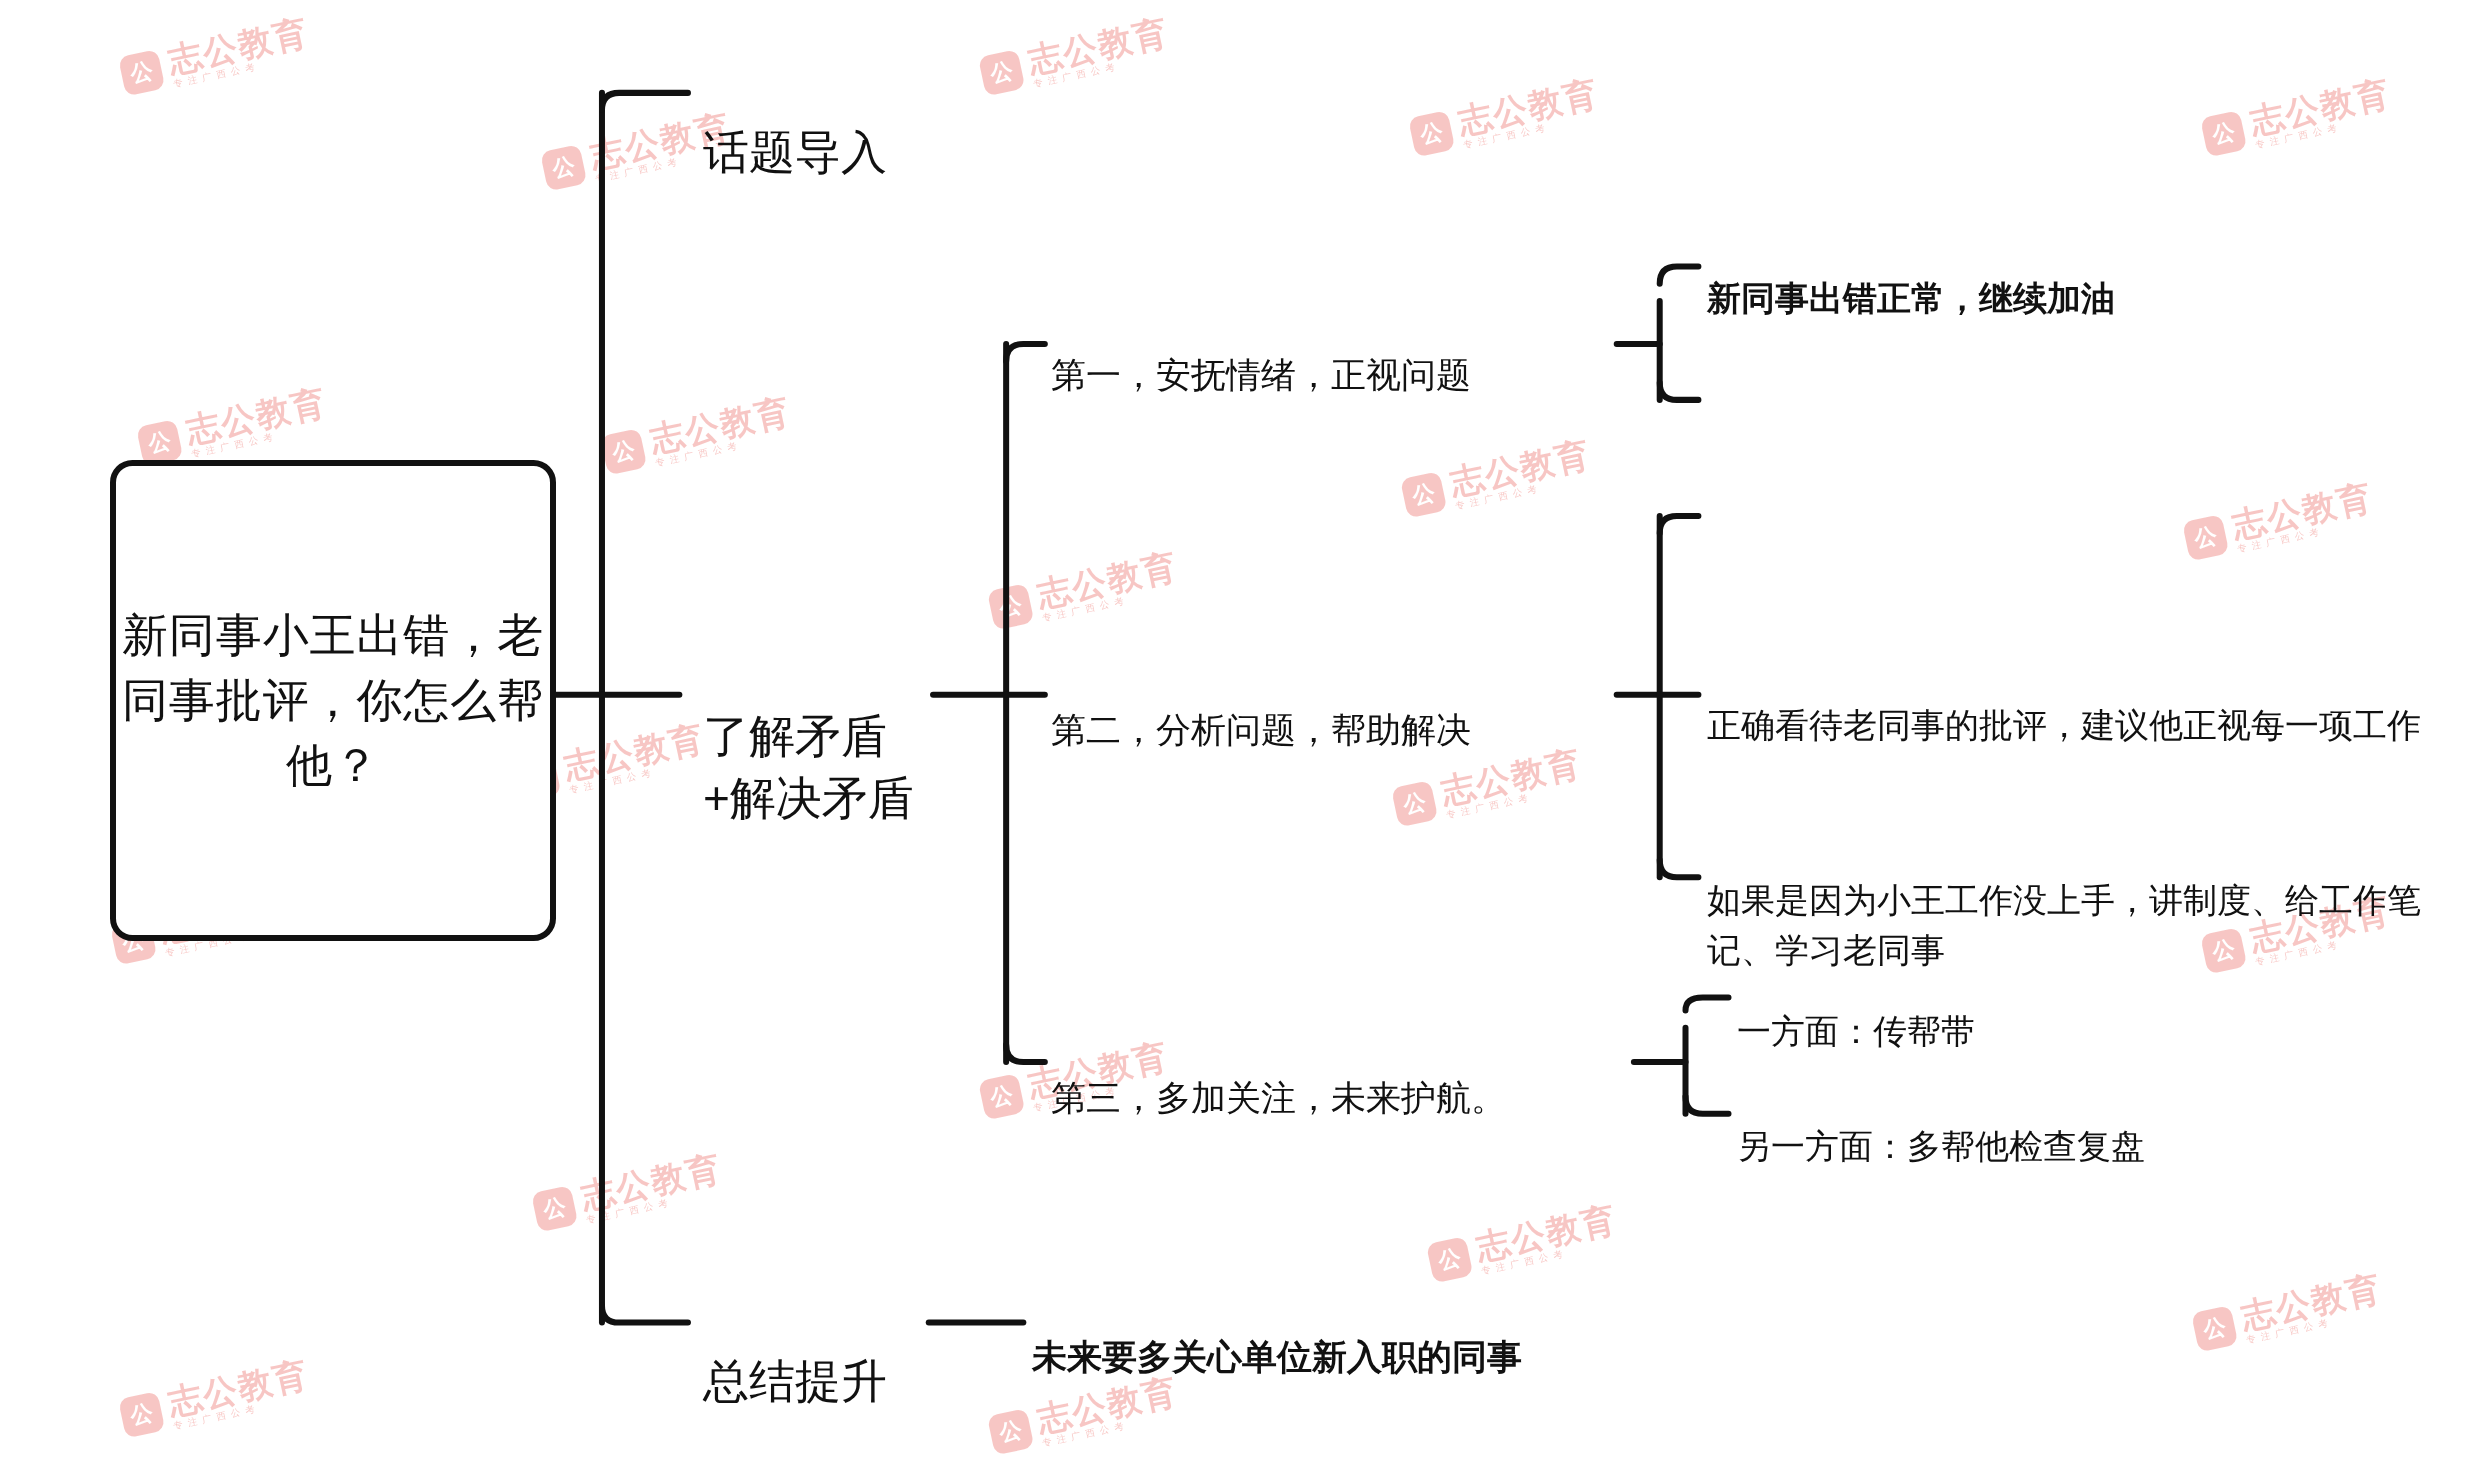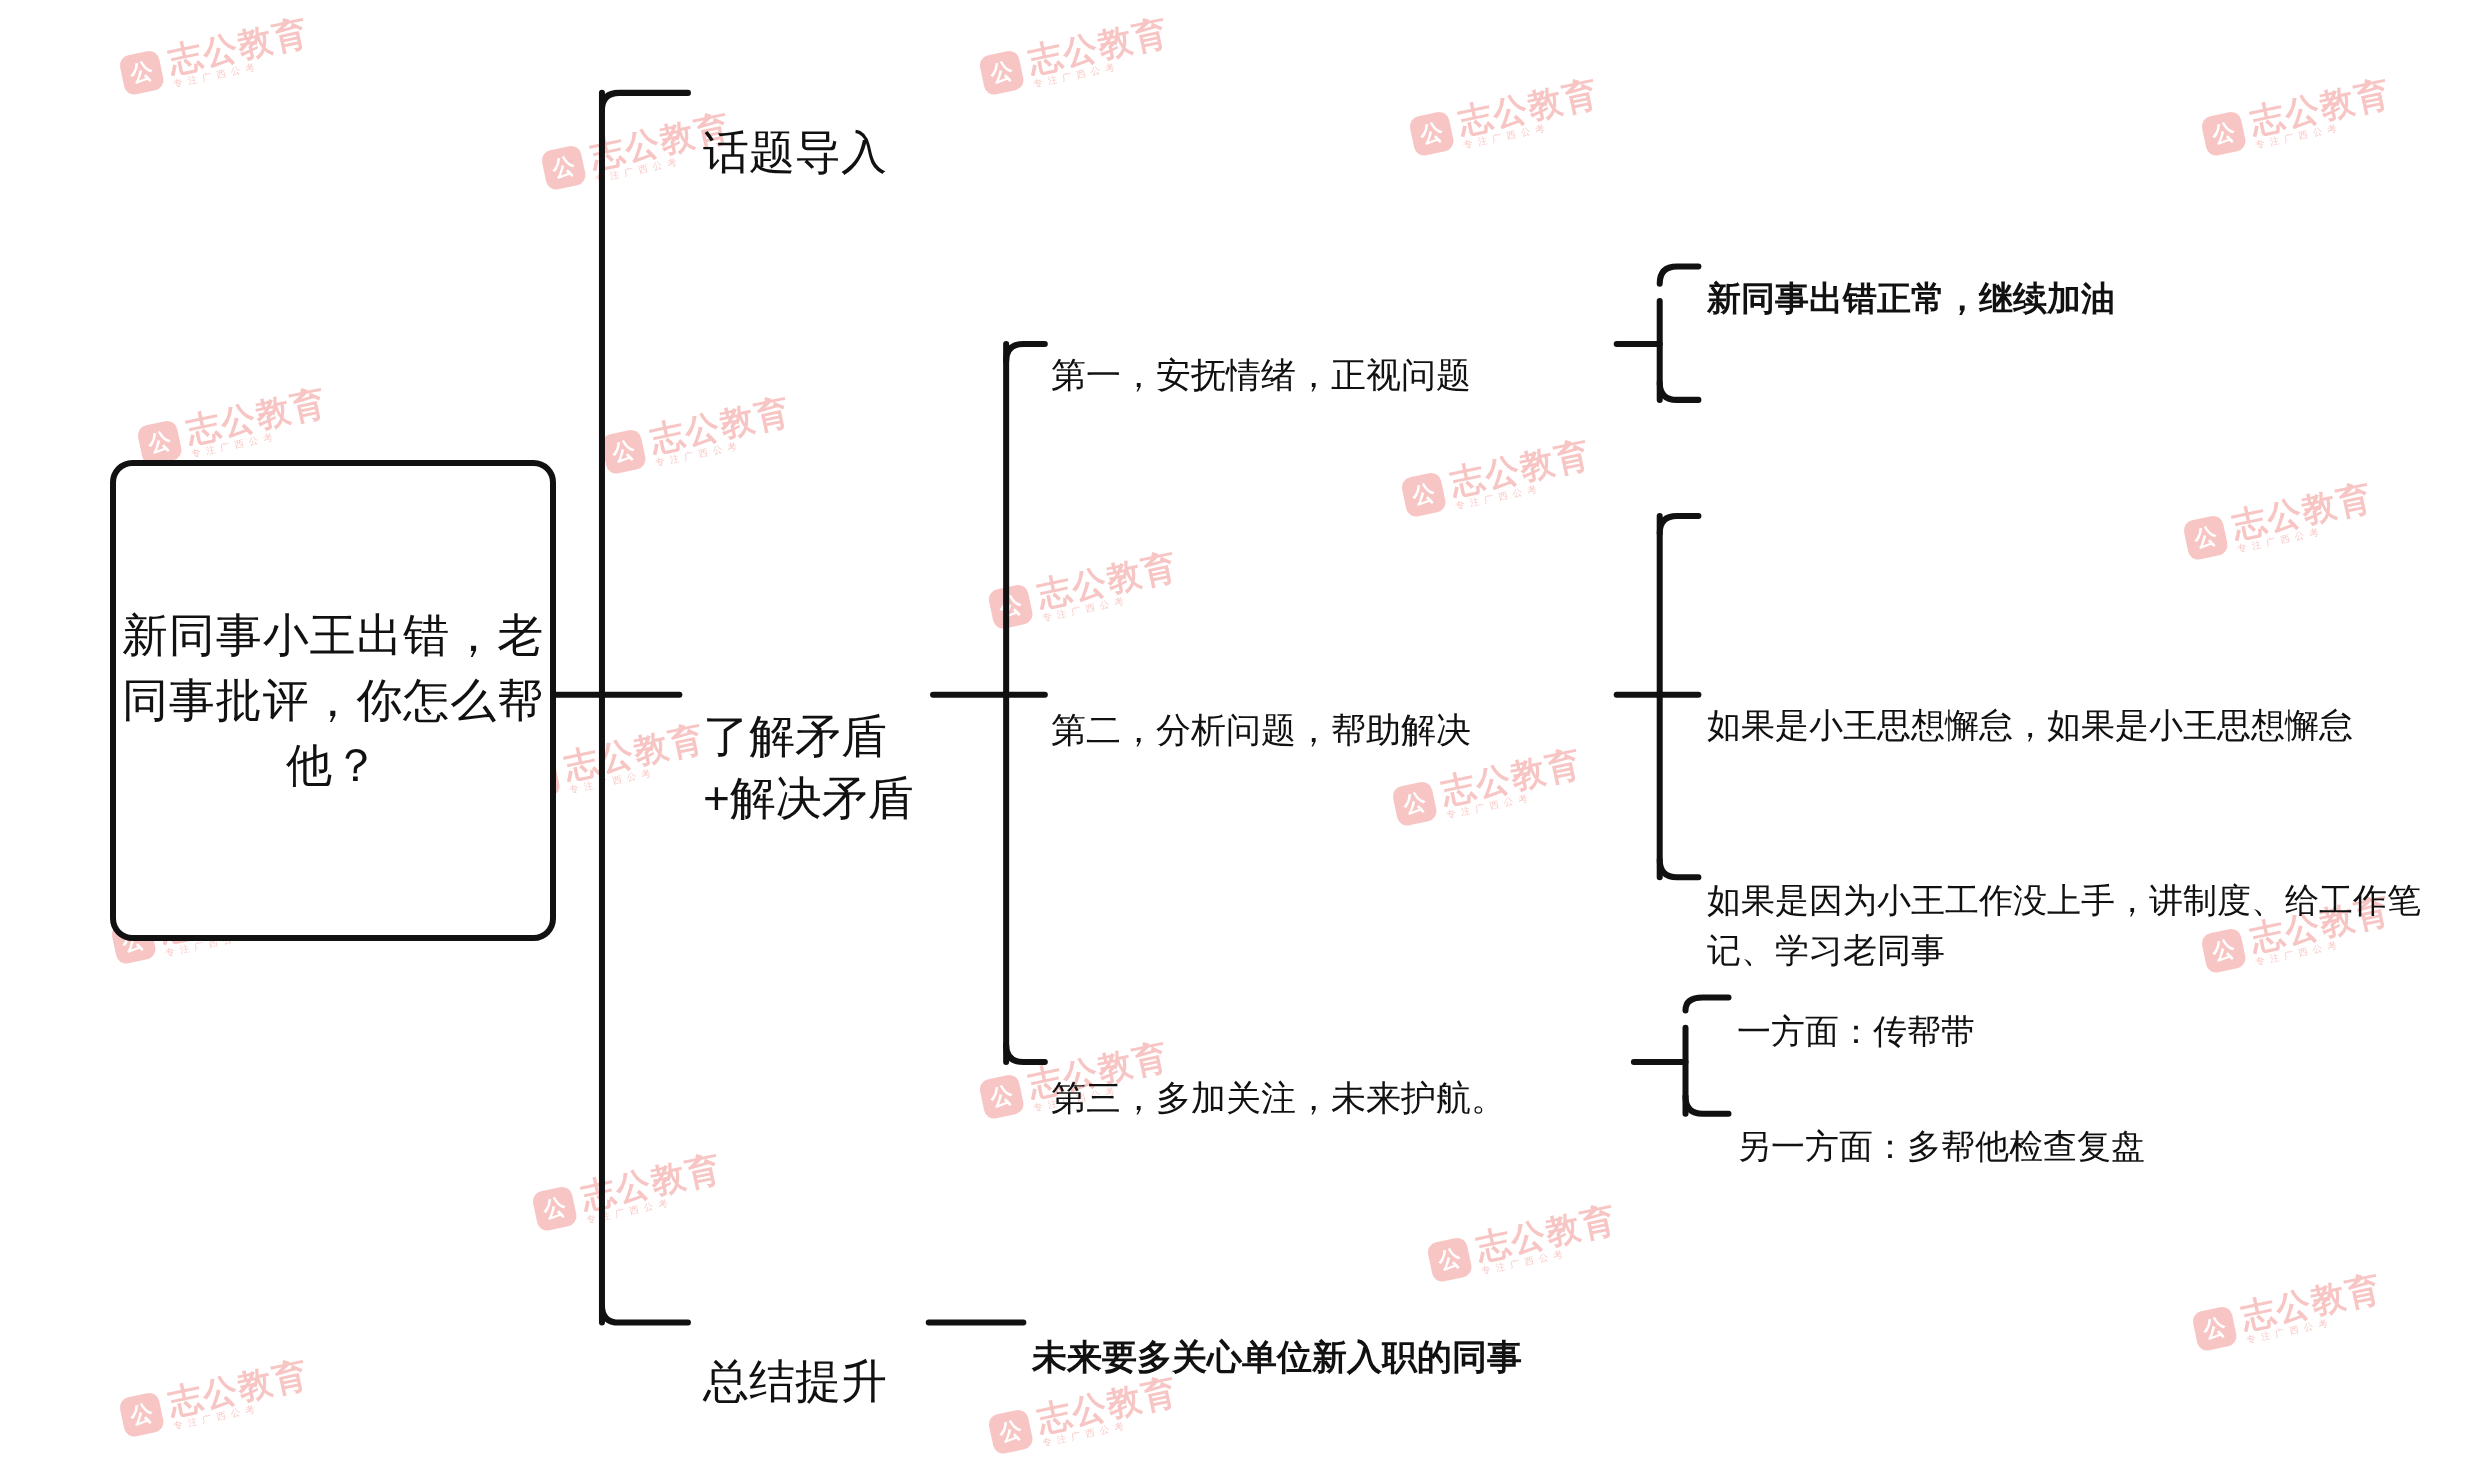--- a/index.html
+++ b/index.html
@@ -314,21 +314,21 @@
 
   <div class="node lvl2" style="left:1051px; top:1022px;">
     <span>第三，多加关注，未来护航。</span>
   </div>
 
   <div class="node lvl3" style="left:1707px; top:225px; width:705px;font-weight:bold;">
     <span>新同事出错正常，继续加油</span>
   </div>
 
   <div class="node lvl3" style="left:1707px; top:652px; width:748px;">
-    <span>如果是小王思想懈怠，如果是小王思想懈怠</span>
+    <span>正确看待老同事的批评，建议他正视每一项工作</span>
   </div>
   <div class="node lvl3" style="left:1707px; top:827px; width:748px;">
     <span>如果是因为小王工作没上手，讲制度、给工作笔记、学习老同事</span>
   </div>
 
   <div class="node lvl3" style="left:1737px; top:958px;">
     <span>一方面：传帮带</span>
   </div>
   <div class="node lvl3" style="left:1737px; top:1073px;">
     <span>另一方面：多帮他检查复盘</span>

